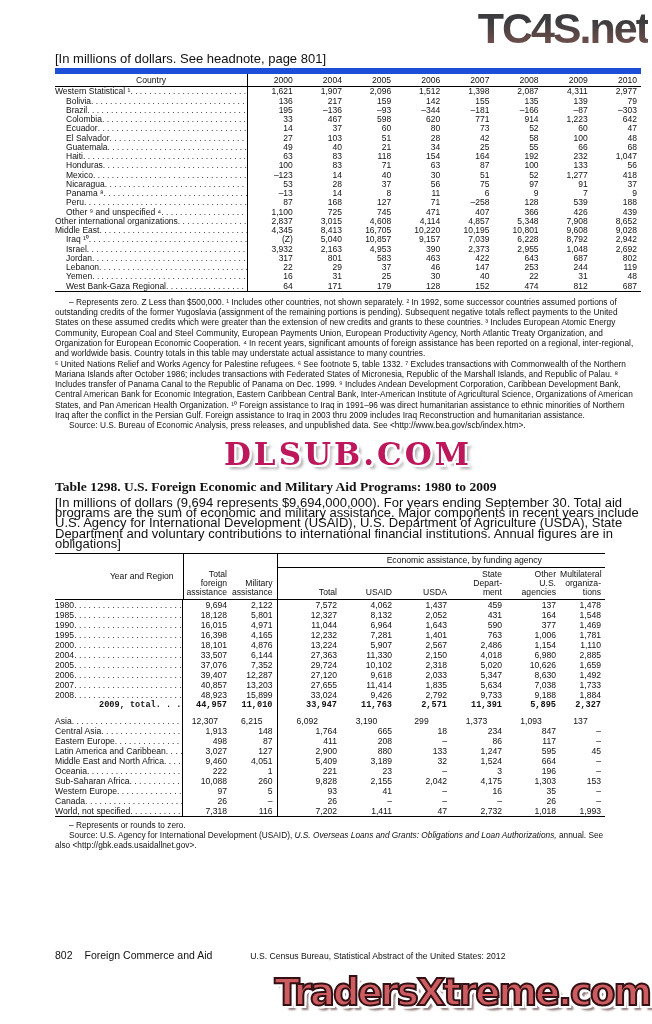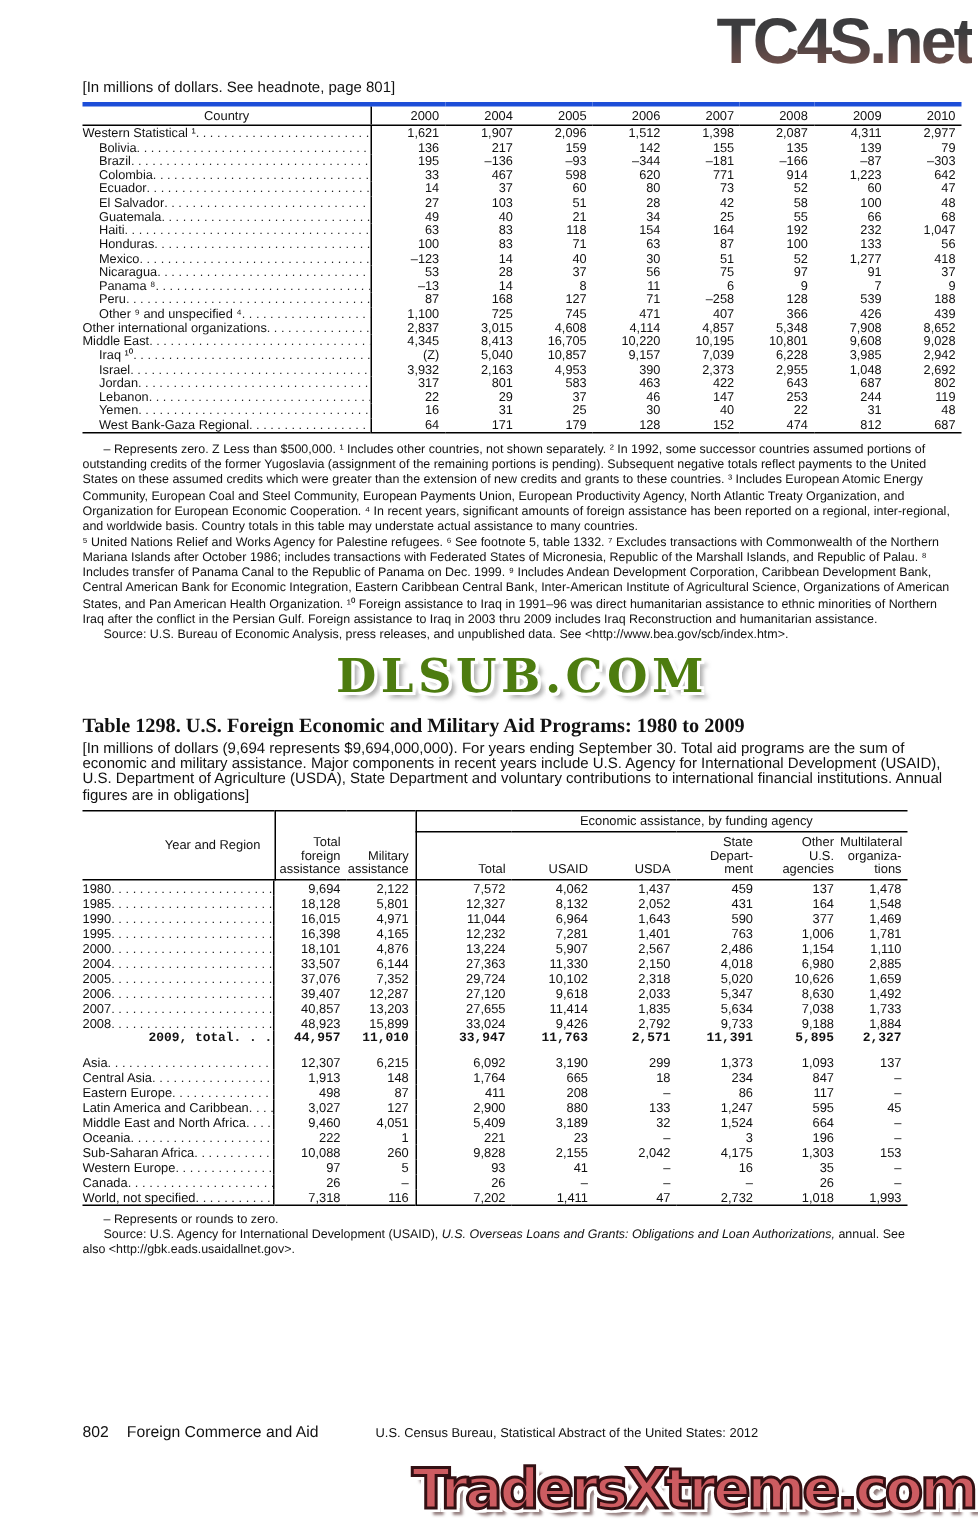--- a/index.html
+++ b/index.html
@@ -7,69 +7,69 @@
        font-family:"Liberation Sans",sans-serif;color:#111;}
   .content{position:absolute;left:55px;top:54px;width:586px;}
 
   
   .wm-top{position:absolute;top:4px;right:4px;font-family:"Liberation Sans",sans-serif;
     font-weight:bold;font-size:43px;letter-spacing:-2px;
     background:linear-gradient(#3c3c3e 35%,#7c554f 95%);
     -webkit-background-clip:text;background-clip:text;color:transparent;}
   .wm-mid{width:100%;text-align:center;margin:5px 0 7px 0;
     font-family:"DejaVu Serif","Liberation Serif",serif;font-weight:bold;font-size:31px;
-    letter-spacing:3px;color:#4d7c0f;
+    letter-spacing:3px;color:#be185d;
     text-shadow:-2px 0 0 #fff,2px 0 0 #fff,0 -2px 0 #fff,0 2px 0 #fff,
                 -2px -2px 0 #fff,2px 2px 0 #fff,-2px 2px 0 #fff,2px -2px 0 #fff,
                 4px 4px 3px rgba(120,120,120,.6);}
   .wm-bottom{position:absolute;top:971px;right:2px;
     font-family:"DejaVu Sans","Liberation Sans",sans-serif;font-weight:bold;font-size:37px;
     letter-spacing:-2px;color:#cd5c61;-webkit-text-stroke:2px #331013;
     text-shadow:-3px 0 0 #fff,3px 0 0 #fff,0 -3px 0 #fff,0 3px 0 #fff,
                 -3px -3px 0 #fff,3px 3px 0 #fff,-3px 3px 0 #fff,3px -3px 0 #fff,
                 5px 5px 2px rgba(60,20,20,.55);}
 
   
   .tbl-title{font-family:"Liberation Serif",serif;font-weight:bold;font-size:13.5px;
     line-height:16px;margin:0 0 3px 0;}
   .t1297-title{width:480px;}
   .tbl-title .con{font-weight:normal;}
-  .headnote{font-size:10px;line-height:10.3px;margin:0 0 4px 0;}
+  .headnote{font-size:13px;line-height:10.3px;margin:0 0 4px 0;}
 
   
   table{border-collapse:collapse;table-layout:fixed;}
   td,th{padding:0;margin:0;overflow:hidden;}
   .stub{display:block;}
   .stubflex{display:flex;align-items:baseline;}
   .lbl{white-space:nowrap;flex:0 0 auto;}
   .dots{flex:1 1 auto;overflow:hidden;white-space:nowrap;color:#222;}
   .dots::after{content:" .\00a0.\00a0.\00a0.\00a0.\00a0.\00a0.\00a0.\00a0.\00a0.\00a0.\00a0.\00a0.\00a0.\00a0.\00a0.\00a0.\00a0.\00a0.\00a0.\00a0.\00a0.\00a0.\00a0.\00a0.\00a0.\00a0.\00a0.\00a0.\00a0.\00a0.\00a0.\00a0.\00a0.\00a0.\00a0.\00a0.\00a0.\00a0.\00a0.\00a0.\00a0.\00a0.\00a0.\00a0.\00a0.\00a0.\00a0.\00a0.\00a0.\00a0.\00a0.\00a0.\00a0.";}
   .num{text-align:right;padding-right:4px;white-space:nowrap;}
 
   
-  .t1297{width:586px;border-top:3px solid #1d4ed8;border-bottom:1.4px solid #000;}
+  .t1297{width:586px;border-top:6px solid #1d4ed8;border-bottom:1.4px solid #000;}
   .t1297 th{font-weight:normal;font-size:8.6px;line-height:12px;border-bottom:1px solid #000;}
   .t1297 th.country-h{text-align:center;}
   .t1297 td{font-size:8.5px;line-height:9.25px;}
   .t1297 .vr{border-left:1px solid #000;}
   .t1297 .ind1 .stubflex{padding-left:11px;}
 
   
   .t1298{width:550px;border-top:1px solid #000;border-bottom:1px solid #000;margin-top:2px;}
   .t1298 th{font-weight:normal;font-size:8.6px;line-height:8.9px;vertical-align:bottom;
             border-bottom:1px solid #000;padding-left:46px;}
   .t1298 th.stub-h{text-align:center;vertical-align:middle;border-right:1px solid #000;}
   .t1298 th.pre{white-space:pre-line;text-align:right;padding:2px 4px 2px 0;}
   .t1298 th.vr2{border-right:1px solid #000;}
   .t1298 th.spanner{text-align:center;vertical-align:top;line-height:12px;height:13px;
             border-bottom:1px solid #000;}
   .t1298 td{font-size:8.6px;line-height:10px;}
   .t1298 td:first-child{border-right:1px solid #000;}
   .t1298 td.mil{border-right:1px solid #000;}
-  .t1298 tr.gap td{padding-top:6px;}
+  .t1298 tr.gap td{padding-top:6px;text-align:center;}
   .t1298 tr.bold td{font-weight:bold;font-family:Liberation Mono, monospace;}
   .t1298 tr.bold .ind2{padding-left:22px;}
   .t1298 .ind2{padding-left:22px;}
 
   
   .notes{margin-top:5px;font-size:8.3px;line-height:10.3px;}
   .notes p{margin:0;}
   .notes p.indent{text-indent:14px;}
   .t1298-notes{margin-top:3px;width:550px;}
   .src-it{font-style:italic;}
@@ -377,21 +377,21 @@
               <span class="lbl">Iraq ¹⁰</span>
               <span class="dots"></span>
             </span>
           </td>
           <td class="num vr">(Z)</td>
           <td class="num">5,040</td>
           <td class="num">10,857</td>
           <td class="num">9,157</td>
           <td class="num">7,039</td>
           <td class="num">6,228</td>
-          <td class="num">3,985</td>
+          <td class="num">8,792</td>
           <td class="num">2,942</td>
         </tr>
         <tr>
           <td class="stub ind1">
             <span class="stubflex">
               <span class="lbl">Israel</span>
               <span class="dots"></span>
             </span>
           </td>
           <td class="num vr">3,932</td>

